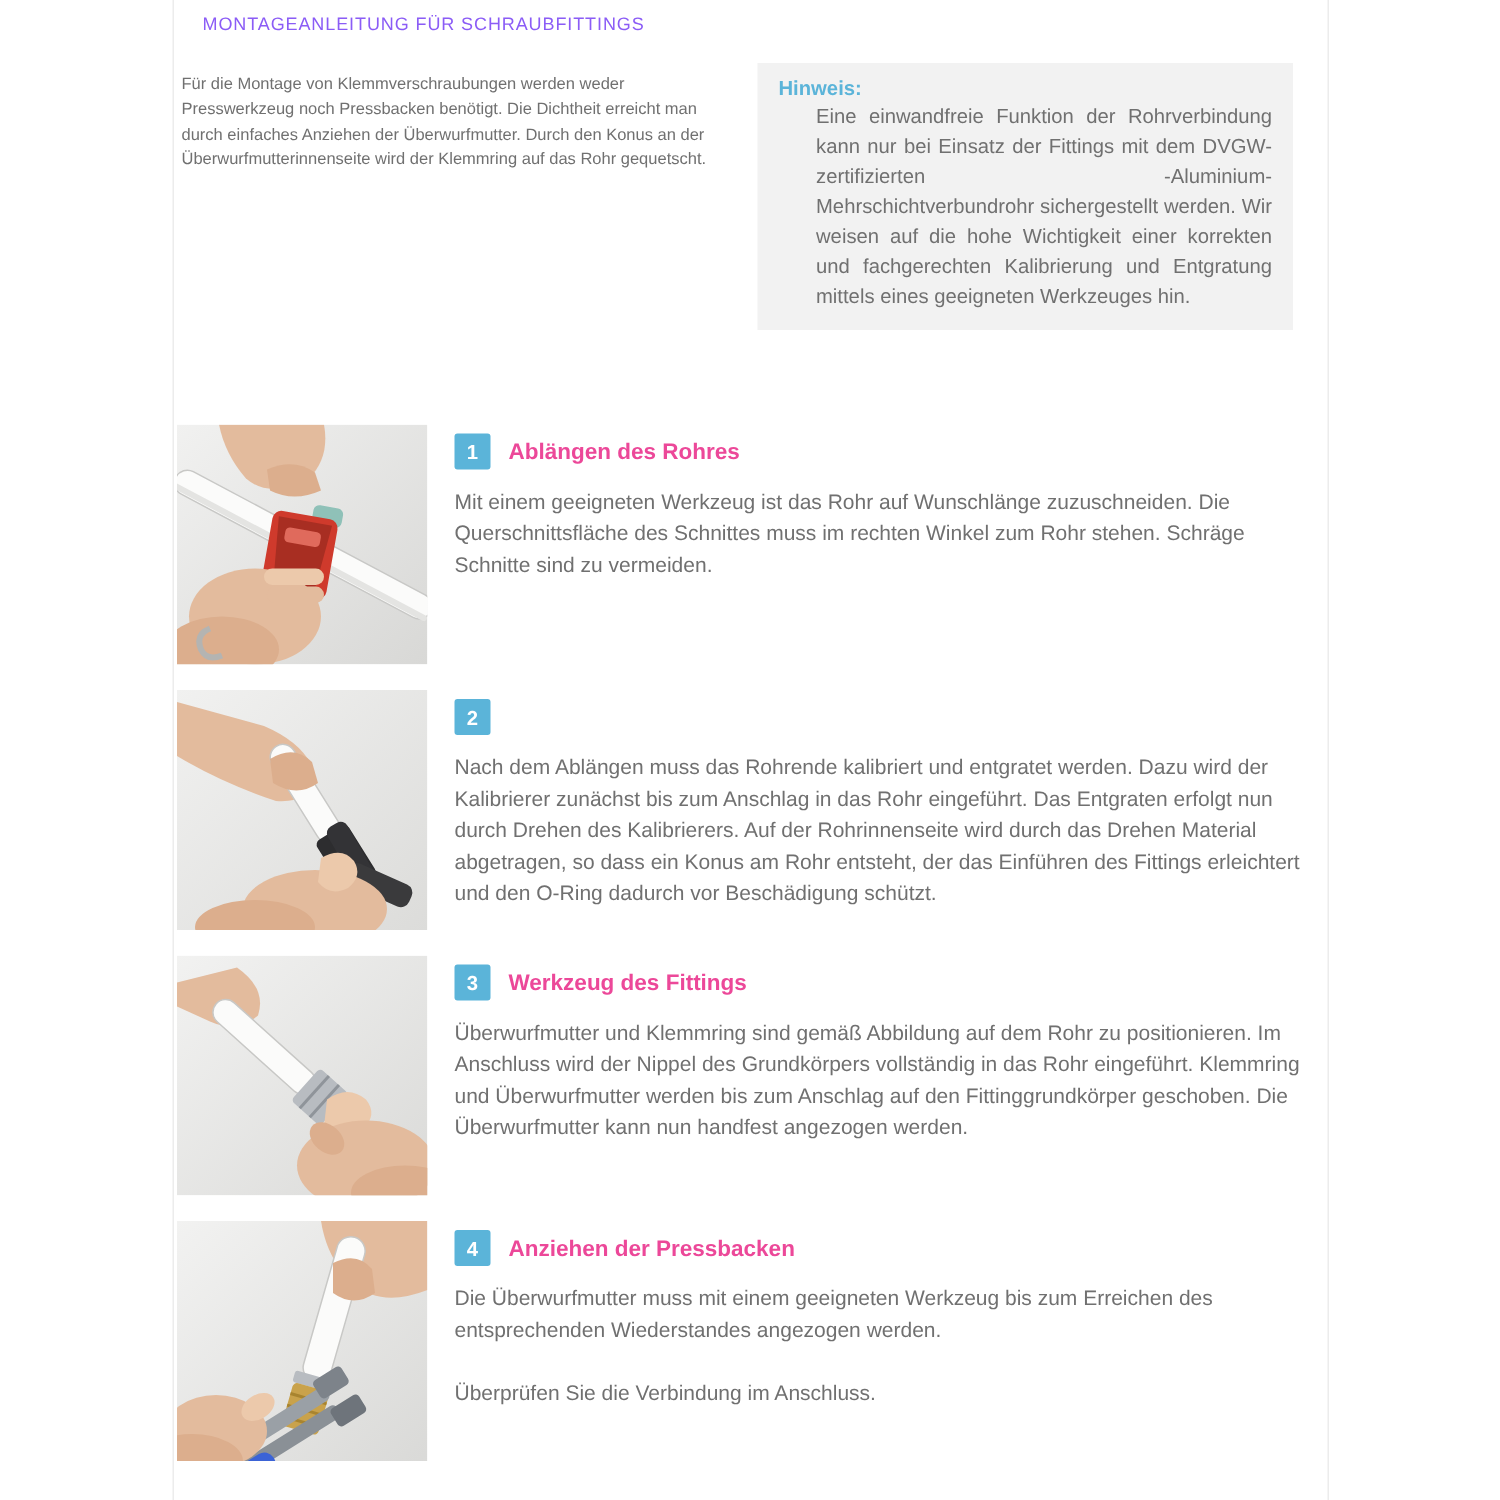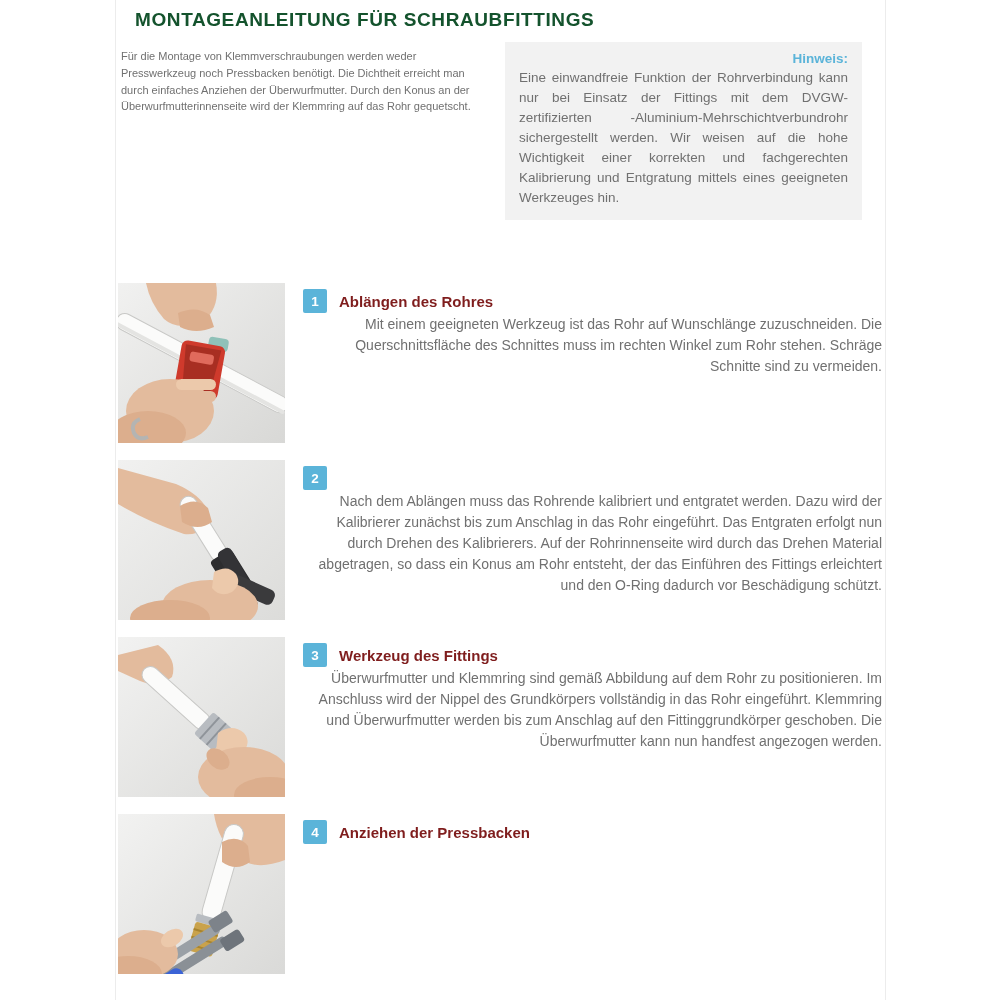--- a/index.html
+++ b/index.html
@@ -8,46 +8,46 @@
     position:relative; width:1000px; height:1000px; background:#ffffff;
     font-family:"Liberation Sans", sans-serif; overflow:hidden;
   }
   .sheet {
     position:absolute; left:115px; top:0; width:771px; height:1000px;
     border-left:1px solid #ececec; border-right:1px solid #ececec;
     background:#ffffff;
   }
   .page-title {
     position:absolute; left:135px; top:9px; width:720px;
-    font-size:19px; font-weight:bold; letter-spacing:0.6px; color:#14532d;
+    font-size:12px; font-weight:normal; letter-spacing:0.6px; color:#8b5cf6;
   }
   .intro-text {
     position:absolute; left:121px; top:48px; width:372px;
     font-size:11px; line-height:1.53; color:#707070;
   }
   .note-box {
     position:absolute; left:505px; top:42px; width:357px; min-height:152px;
     background:#f2f2f2; padding:9px 14px 12px 14px;
   }
-  .note-label { font-size:13.5px; font-weight:bold; color:#5bb4d9; margin-bottom:2px;text-align:right; }
-  .note-body { font-size:13.5px; line-height:1.48; color:#707070; text-align:justify; }
+  .note-label { font-size:13.5px; font-weight:bold; color:#5bb4d9; margin-bottom:2px; }
+  .note-body { font-size:13.5px; line-height:1.48; color:#707070; text-align:justify;margin-left:25px; }
 
   .step { position:absolute; left:118px; width:766px; display:flex; align-items:flex-start; }
   .step-1 { top:283px; } .step-2 { top:460px; } .step-3 { top:637px; } .step-4 { top:814px; }
   .photo { width:167px; height:160px; flex:none; overflow:hidden; }
   .photo svg { display:block; }
   .step-content { margin-left:18px; width:579px; padding-top:6px; }
   .step-header { display:flex; align-items:center; }
   .step-badge {
     width:24px; height:24px; background:#5bb4d9; color:#ffffff; border-radius:2px;
     font-size:13.5px; font-weight:bold; display:flex; align-items:center; justify-content:center;
     flex:none;
   }
-  .step-title { margin-left:12px; font-size:15px; font-weight:bold; color:#7f1d1d; }
-  .step-body { margin-top:1px; font-size:14px; line-height:1.5; color:#707070;text-align:right; }
+  .step-title { margin-left:12px; font-size:15px; font-weight:bold; color:#ec4899; }
+  .step-body { margin-top:11px; font-size:14px; line-height:1.5; color:#707070; }
   .step-body p + p { margin-top:21px; }
 </style>
 </head>
 <body>
 
 <div class="page">
   <div class="sheet"></div>
 
   <h1 class="page-title">MONTAGEANLEITUNG FÜR SCHRAUBFITTINGS</h1>
 
@@ -211,16 +211,18 @@
         <ellipse cx="10" cy="160" rx="34" ry="18" fill="#dcae8d"></ellipse>
         <ellipse cx="54" cy="124" rx="12" ry="8" fill="#ecc9ab" transform="rotate(-32 54 124)"></ellipse>
       </svg>
     </div>
     <div class="step-content">
       <div class="step-header">
         <div class="step-badge">4</div>
         <div class="step-title">Anziehen der Pressbacken</div>
       </div>
       <div class="step-body">
+        <p>Die Überwurfmutter muss mit einem geeigneten Werkzeug bis zum Erreichen des entsprechenden Wiederstandes angezogen werden.</p>
+        <p>Überprüfen Sie die Verbindung im Anschluss.</p>
       </div>
     </div>
   </section>
 </div>
 
 </body></html>

